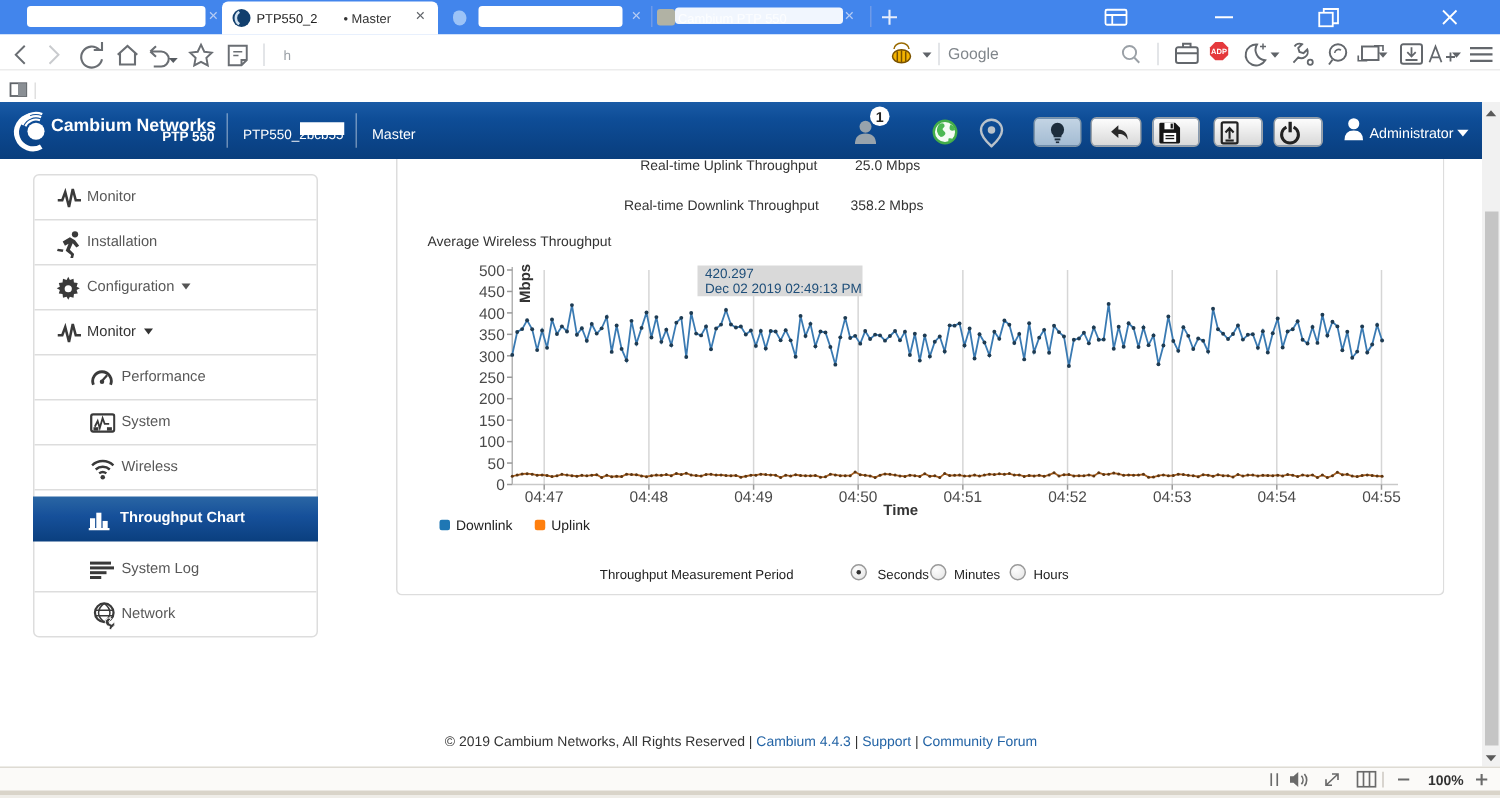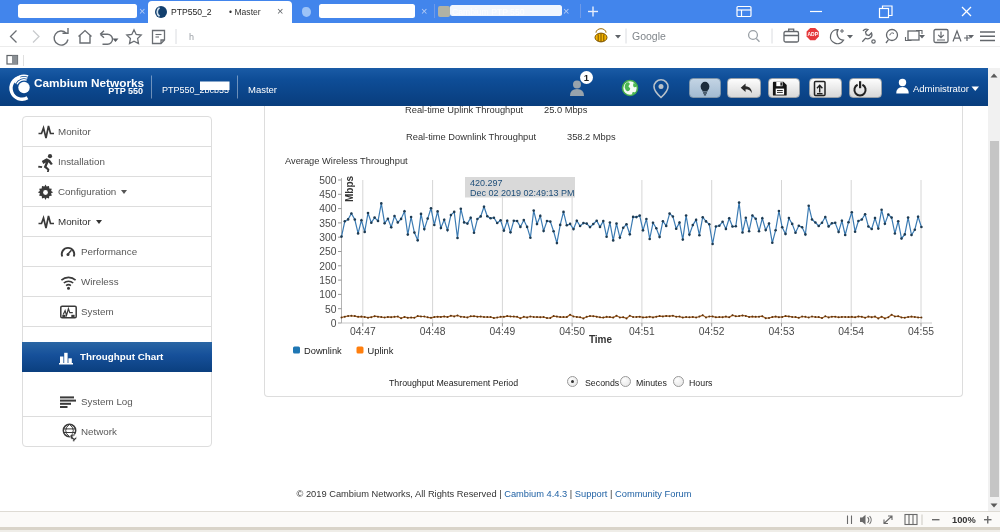--- a/index.html
+++ b/index.html
@@ -11,24 +11,24 @@
 #bookbar{left:0;top:48px;width:1000px;height:20px;background:#fff}
 #apphdr{left:0;top:68px;width:988px;height:38px;background:linear-gradient(180deg,#1a5ba6 0%,#0e4d97 30%,#0a4285 78%,#093e7d 100%);z-index:5}
 .hbtn{position:absolute;top:77.5px;width:32px;height:20.5px;border:1px solid #98a0a8;border-radius:4px;background:linear-gradient(180deg,#fdfdfd,#e9e9e9 55%,#d8d8d8);z-index:6}
 #sidebar{left:22px;top:115.5px;width:190px;background:#fff;border:1px solid #ddd;border-radius:4px;z-index:3}
 .srow{position:relative;height:30px;border-bottom:1px solid #ddd;color:#585858;font-size:9.8px}
 .srow:last-child{border-bottom:none;height:29px}
 .srow .lbl{position:absolute;left:35px;top:9.5px;white-space:nowrap}
 .srow .lbl2{position:absolute;left:58px;top:9.5px;white-space:nowrap}
 .sic{position:absolute}
 .caret{display:inline-block;width:0;height:0;border-left:3.5px solid transparent;border-right:3.5px solid transparent;border-top:4px solid #555;vertical-align:1px;margin-left:5px}
-#selrow{background:linear-gradient(180deg,#2a66a4 0%,#16509a 45%,#0b4080 100%);color:#fff;margin:15px -1px;width:190px;border-bottom:1px solid #0b4080}
+#selrow{background:linear-gradient(180deg,#2a66a4 0%,#16509a 45%,#0b4080 100%);color:#fff;margin:4px -1px;width:190px;border-bottom:1px solid #0b4080}
 #panel{left:264px;top:100px;width:699px;height:297px;border:1px solid #ddd;border-top:none;border-radius:0 0 4px 4px;z-index:1}
 .clab{position:absolute;font-size:9.3px;color:#333;white-space:nowrap}
-.rlab{position:absolute;font-size:9.3px;color:#333;white-space:nowrap;width:140px;}
+.rlab{position:absolute;font-size:9.3px;color:#333;white-space:nowrap;width:140px;text-align:right}
 .radio{position:absolute;width:11px;height:11px;border-radius:50%;border:1px solid #999;background:radial-gradient(circle at 35% 30%,#fdfdfd,#e4e4e4)}
 .radio.sel:after{content:"";position:absolute;left:2.6px;top:2.6px;width:3.8px;height:3.8px;border-radius:50%;background:#333}
 #footer{left:0;top:489px;width:988px;text-align:center;font-size:9.3px;color:#333}
 #footer a{color:#2263a5;text-decoration:none}
 #statusbar{left:0;top:511px;width:1000px;height:21px;background:#fbfaf8;border-top:1px solid #dedbd4;z-index:8}
 #statusstrip{left:0;top:527px;width:1000px;height:2.5px;background:#d9d4c9;z-index:9}
 #statusbot{left:0;top:529.5px;width:1000px;height:2.5px;background:#efede8;z-index:9}
 #sbar{left:988px;top:68px;width:12px;height:443px;background:#f1f1f1;z-index:6}
 #sthumb{left:989.5px;top:141px;width:9px;height:356px;background:#c5c5c5;z-index:7}
 svg{display:block}
@@ -242,37 +242,37 @@
     <div class="srow">
       <svg class="sic" style="left:37px;top:8px" width="16" height="16" viewBox="0 0 16 16">
         <path d="M2.3,11.5 a6.2,6.2 0 1 1 11.4,0" fill="none" stroke="#3a3a3a" stroke-width="1.9"></path>
         <path d="M8,9 l3.4,-3.8" stroke="#3a3a3a" stroke-width="1.5" fill="none"></path>
         <circle cx="8" cy="9.5" r="1.5" fill="#3a3a3a"></circle>
       </svg>
       <span class="lbl2">Performance</span>
     </div>
     <div class="srow">
       <svg class="sic" style="left:37px;top:8px" width="17" height="15" viewBox="0 0 17 15">
+        <rect x="0.8" y="1.2" width="15.4" height="11.5" rx="1.3" fill="none" stroke="#3a3a3a" stroke-width="1.5"></rect>
+        <path d="M3.2,9.5 l1.9,-3.8 1.4,4.7 1.9,-6.6 1.4,3.8 h3" fill="none" stroke="#3a3a3a" stroke-width="1.2"></path>
+        <rect x="2.3" y="9.8" width="3.3" height="2.3" fill="#3a3a3a"></rect>
+        <rect x="11.3" y="9.8" width="3.3" height="2.3" fill="#3a3a3a"></rect>
+      </svg>
+      <span class="lbl2">System</span>
+    </div>
+    <div class="srow">
+      <svg class="sic" style="left:37px;top:8px" width="17" height="15" viewBox="0 0 17 15">
         <g fill="none" stroke="#3a3a3a" stroke-width="1.6">
           <path d="M1.4,5.2 a10.3,10.3 0 0 1 14.2,0"></path>
           <path d="M3.8,8 a7,7 0 0 1 9.4,0"></path>
           <path d="M6.1,10.6 a3.8,3.8 0 0 1 4.8,0"></path>
         </g>
         <circle cx="8.5" cy="13.2" r="1.5" fill="#3a3a3a"></circle>
       </svg>
       <span class="lbl2">Wireless</span>
-    </div>
-    <div class="srow">
-      <svg class="sic" style="left:37px;top:8px" width="17" height="15" viewBox="0 0 17 15">
-        <rect x="0.8" y="1.2" width="15.4" height="11.5" rx="1.3" fill="none" stroke="#3a3a3a" stroke-width="1.5"></rect>
-        <path d="M3.2,9.5 l1.9,-3.8 1.4,4.7 1.9,-6.6 1.4,3.8 h3" fill="none" stroke="#3a3a3a" stroke-width="1.2"></path>
-        <rect x="2.3" y="9.8" width="3.3" height="2.3" fill="#3a3a3a"></rect>
-        <rect x="11.3" y="9.8" width="3.3" height="2.3" fill="#3a3a3a"></rect>
-      </svg>
-      <span class="lbl2">System</span>
     </div>
     <div class="srow" id="selrow">
       <svg class="sic" style="left:37px;top:9px" width="16" height="14" viewBox="0 0 16 14">
         <g fill="#fff">
           <rect x="1" y="5.5" width="3.4" height="6.5"></rect>
           <rect x="5.2" y="1.8" width="3.4" height="10.2"></rect>
           <rect x="9.4" y="7.3" width="3.4" height="4.7"></rect>
           <rect x="0" y="12" width="14" height="1.5"></rect>
         </g>
       </svg>
@@ -294,21 +294,21 @@
         <circle cx="8.5" cy="7.5" r="6.2" fill="none" stroke="#3a3a3a" stroke-width="1.5"></circle>
         <path d="M8.5,1.3 q-3.8,2.9 -3.8,6.2 q0,3.3 3.8,6.2 M8.5,1.3 q3.8,2.9 3.8,6.2 q0,3.3 -3.8,6.2 M2.6,5.9 h11.8 M2.6,9.5 h11.8" fill="none" stroke="#3a3a3a" stroke-width="1"></path>
         <path d="M9.5,12.4 a2.9,2.9 0 0 1 3.8,-1 l-1.7,1.7 l0.5,1.6 l1.6,0.5 l1.7,-1.7 a2.9,2.9 0 0 1 -1.4,3.6 l-1,1.9 l-1.4,-1 l0.5,-1.4 a2.9,2.9 0 0 1 -2.6,-4.2 Z" fill="#3a3a3a" stroke="#fff" stroke-width="0.6"></path>
       </svg>
       <span class="lbl2">Network</span>
     </div>
   </div>
 
 <div class="abs" id="panel"></div>
 <div class="rlab" style="left:405px;top:105px">Real-time Uplink Throughput</div>
-<div class="clab" style="left:544px;top:105px">25.0 Mbps</div>
+<div class="clab" style="left:570px;top:105px">25.0 Mbps</div>
 <div class="rlab" style="left:406px;top:132px">Real-time Downlink Throughput</div>
 <div class="clab" style="left:567px;top:132px">358.2 Mbps</div>
 <div class="clab" style="left:285px;top:155.8px">Average Wireless Throughput</div>
 <div class="rlab" style="left:389px;top:378px;color:#222;font-size:8.8px">Throughput Measurement Period</div>
 <div class="radio sel" style="left:567px;top:376px"></div>
 <div class="clab" style="left:585px;top:378px;color:#222;font-size:8.8px">Seconds</div>
 <div class="radio" style="left:620px;top:376px"></div>
 <div class="clab" style="left:636px;top:378px;color:#222;font-size:8.8px">Minutes</div>
 <div class="radio" style="left:672.5px;top:376px"></div>
 <div class="clab" style="left:689px;top:378px;color:#222;font-size:8.8px">Hours</div>

